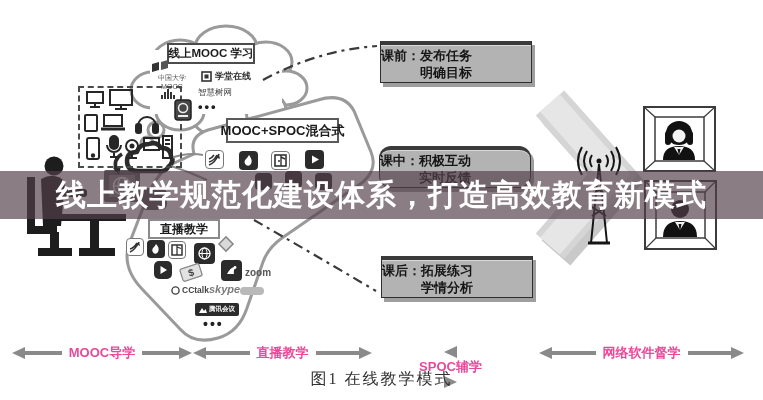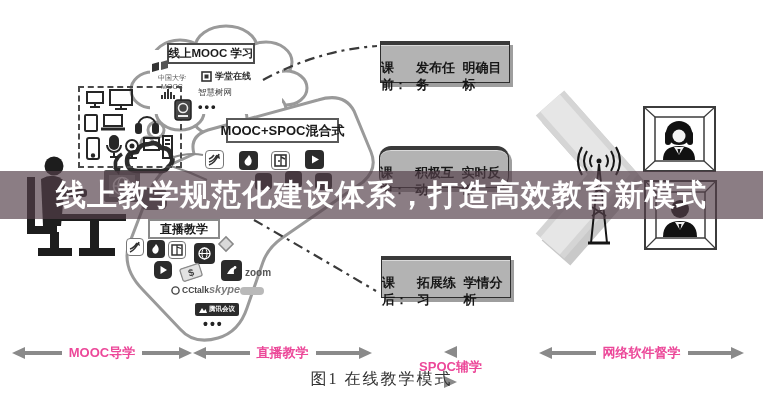--- a/index.html
+++ b/index.html
@@ -6,26 +6,26 @@
   .stage{position:relative;width:763px;height:400px;background:#ffffff;overflow:hidden;
          font-family:"Liberation Sans","DejaVu Sans",sans-serif;}
   .stage *{box-sizing:border-box;}
   svg{display:block;}
   .bg-layer{position:absolute;left:0;top:0;z-index:1;}
   .pos{position:absolute;z-index:2;}
   
   .tagbox{background:#fff;border:2px solid #4c4c4c;display:flex;align-items:center;justify-content:center;
           font-weight:bold;color:#1b1b1b;white-space:nowrap;}
   
-  .pbox{position:absolute;z-index:2;width:130px;height:42px;background:#b3b3b3;
+  .pbox{position:absolute;z-index:2;width:152px;height:42px;background:#b3b3b3;
         border:1px solid #2e2e2e;border-top:4px solid #3a3a3a;
         box-shadow:3px 4px 0 rgba(40,40,40,0.45), inset 0 1px 0 #d9d9d9;
-        display:flex;justify-content:space-between;align-items:flex-start;padding-top:14px;
+        display:flex;justify-content:flex-start;align-items:flex-start;padding-top:2px;
         font-weight:bold;font-size:13px;line-height:17px;color:#161616;}
-  .pbox .plines{display:flex;flex-direction:row;}
+  .pbox .plines{display:flex;flex-direction:column;}
   
   .devpanel{position:absolute;z-index:2;left:78px;top:86px;width:104px;height:82px;
             border:2px dashed #4a4a4a;}
   
   .chip{position:absolute;z-index:2;display:flex;align-items:center;justify-content:center;border-radius:4px;}
   .chip.dark{background:#2b2b2b;}
   .chip.light{background:#fff;border:1.5px solid #777;}
   .logo-text{position:absolute;z-index:2;white-space:nowrap;}
   .dots{position:absolute;z-index:2;font-weight:bold;color:#222;letter-spacing:2px;}
   

